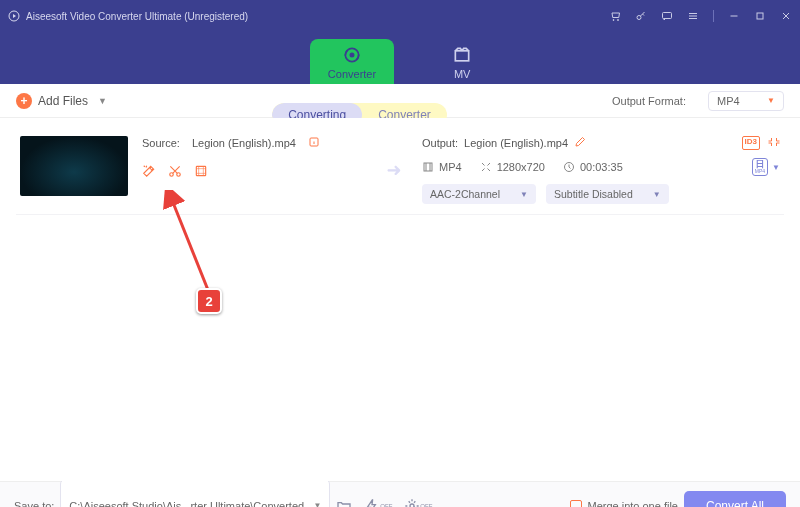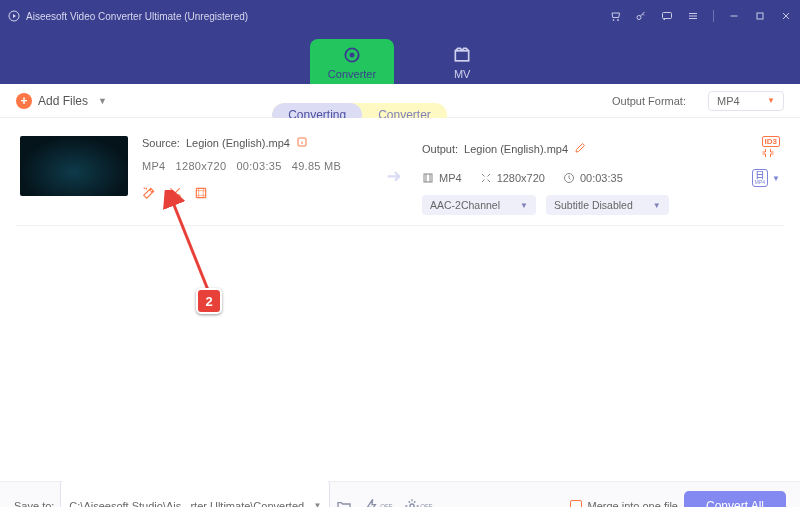--- a/index.html
+++ b/index.html
@@ -29,28 +29,28 @@
 .seg .opt.active { background: #dcdcf5; color: #4b4fa0; border-radius: 14px; }
 .out-fmt { display: flex; align-items: center; gap: 22px; font-size: 11px; color: #666; }
 .out-fmt .sel { border: 1px solid #e3e3ef; border-radius: 4px; padding: 3px 8px; display: flex; align-items: center; justify-content: space-between; width: 76px; color: #666; cursor: pointer; }
 .out-fmt .sel .dd { color: #fd7746; font-size: 8px; }
 
 
 .canvas { background: #fff; height: 363px; padding: 8px 16px; position: relative; }
 .filerow { display: flex; gap: 14px; padding: 10px 4px; border-bottom: 1px solid #f2f2f5; }
 .thumb { width: 108px; height: 60px; background: radial-gradient(ellipse at 50% 60%, #0e3a4a 0%, #05141b 70%); border-radius: 2px; flex-shrink: 0; }
 .srccol { width: 224px; display: flex; flex-direction: column; gap: 10px; font-size: 11px; color: #555; }
-.srccol .line1 { display: flex; align-items: center; gap: 6px; }
+.srccol .line1 { display: flex; align-items: center; gap: 12px; }
 .srccol .meta { color: #777; letter-spacing: .3px; }
 .tool-icons { display: flex; gap: 12px; margin-top: 4px; }
 .tool-icons span { color: #fd7746; cursor: pointer; font-size: 13px; display: inline-flex; }
 .arrow-out { width: 28px; display: flex; align-items: center; justify-content: center; color: #dcdcf5; align-self: center; font-size: 18px; }
 .outcol { flex: 1; display: flex; flex-direction: column; gap: 8px; font-size: 11px; color: #555; }
 .outcol .line1 { display: flex; align-items: center; gap: 6px; }
-.outcol .right-icons { margin-left: auto; display: flex; color: #fd7746; flex-direction: column; }
+.outcol .right-icons { margin-left: auto; display: flex; gap: 8px; color: #fd7746; }
 .specs { display: flex; align-items: center; gap: 18px; color: #666; }
 .specs .sp { display: flex; align-items: center; gap: 5px; }
 .drops { display: flex; gap: 10px; }
 .drops .d { background: #efeffa; border-radius: 4px; padding: 4px 8px; font-size: 10.5px; color: #666; display: flex; align-items: center; gap: 20px; min-width: 110px; cursor: pointer; justify-content: space-between; }
 .drops .d .dd { color: #7f82b8; font-size: 8px; }
 .preset-badge { margin-left: auto; display: flex; align-items: center; gap: 4px; }
 .preset-box { border: 1.5px solid #7f85d8; border-radius: 3px; padding: 1px 2px; display: flex; flex-direction: column; align-items: center; line-height: 1; cursor: pointer; }
 .preset-box .h { font-size: 9px; color: #7f85d8; font-weight: bold; }
 
 
@@ -171,26 +171,20 @@
     <div class="thumb"></div>
 
     <div class="srccol">
       <div class="line1">
         <span>Source:</span>
         <span>Legion (English).mp4</span>
         <span class="badge"><svg class="i-sm" viewBox="0 0 24 24" fill="none" stroke="currentColor" stroke-width="2">
               <rect x="4" y="4" width="16" height="16" rx="2"></rect>
               <path d="M12 8v0m0 3v5"></path>
             </svg></span>
-      </div>
-      <div class="meta">
-        <span>MP4</span>&nbsp;&nbsp;
-        <span>1280x720</span>&nbsp;&nbsp;
-        <span>00:03:35</span>&nbsp;&nbsp;
-        <span>49.85 MB</span>
       </div>
       <div class="tool-icons">
         <span>
             <svg width="14" height="14" viewBox="0 0 24 24" fill="none" stroke="currentColor" stroke-width="2">
               <path d="M15 4l5 5-12 12-5-5zM14 9l1-5m5 5l-5 1M3 3l2 2m3-2l-1 3"></path>
             </svg>
           </span>
         <span>
             <svg width="14" height="14" viewBox="0 0 24 24" fill="none" stroke="currentColor" stroke-width="2">
               <circle cx="6" cy="18" r="3"></circle>

